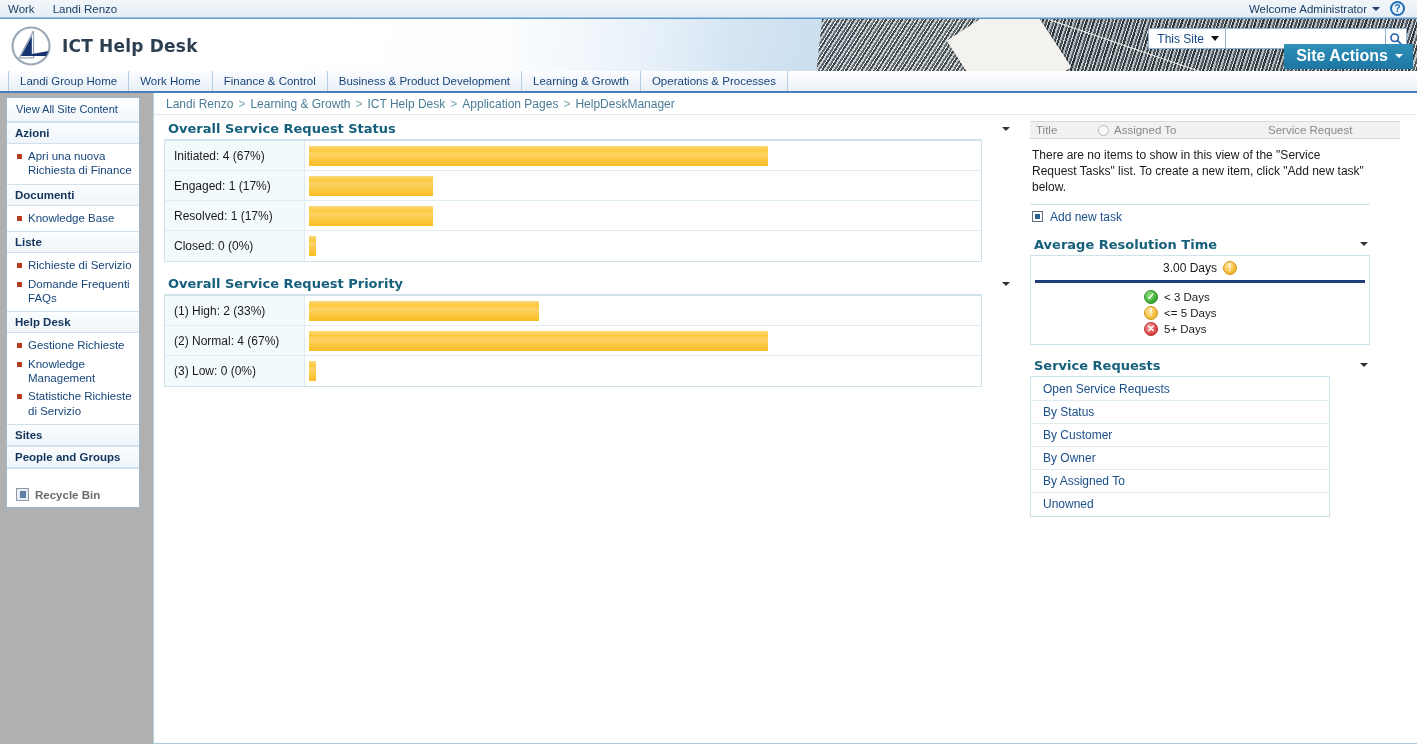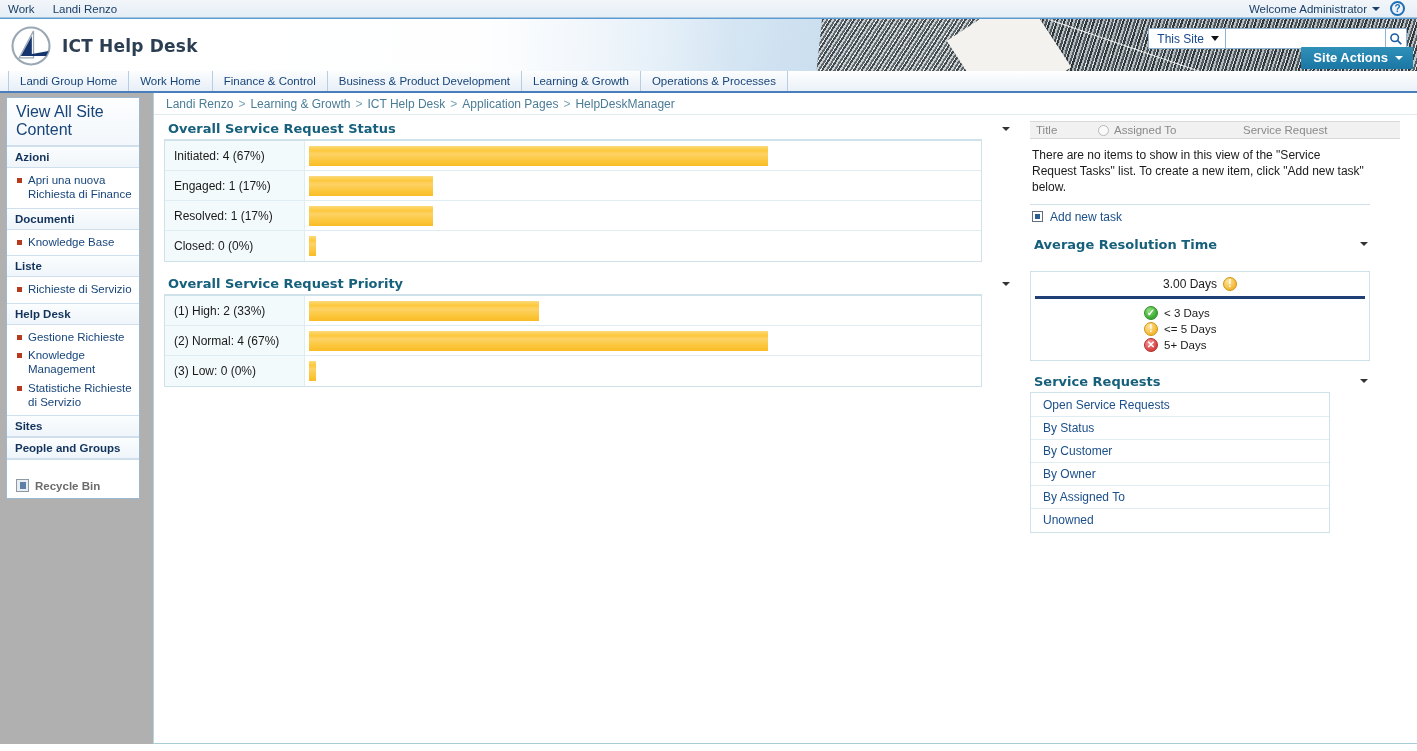--- a/index.html
+++ b/index.html
@@ -131,21 +131,21 @@
   }
   #search-go {
     width: 22px; height: 21px; background: #fff;
     border: 1px solid #8fb4d4;
     display: flex; align-items: center; justify-content: center;
     cursor: pointer;
   }
   #site-actions {
     position: absolute; right: 4px; bottom: 2px; z-index: 6;
     background: linear-gradient(to bottom, #2f90b8 0%, #1b77a5 100%);
-    color: #fff; font-weight: bold; font-size: 13px;
+    color: #fff; font-weight: bold; font-size: 16px;
     padding: 3px 10px 4px 12px;
     display: flex; align-items: center; gap: 7px;
     border-radius: 1px;
     cursor: pointer;
   }
   #site-actions .caret-down { border-top-color: #fff; }
 
   
   #tabs {
     height: 22px;
@@ -179,21 +179,21 @@
     padding: 4px 6px 0 6px;
   }
   #quicklaunch {
     background: #fff;
     border: 1px solid #9db9cf;
     width: 134px;
   }
   .ql-top {
     padding: 5px 9px 6px 9px;
     border-bottom: 1px solid #cfe0ec;
-    font-size: 16px; color: #17457a;
+    font-size: 11px; color: #17457a;
     background: linear-gradient(to bottom,#fdfeff,#f2f7fb);
     cursor: pointer;
   }
   .ql-head {
     padding: 4px 8px 4px 8px;
     font-size: 11.5px; font-weight: bold; color: #12335c;
     background: linear-gradient(to bottom,#fbfdfe,#eff5fa);
     border-top: 1px solid #cfe0ec;
     border-bottom: 1px solid #cfe0ec;
   }
@@ -295,21 +295,21 @@
   .tasks-head {
     background: #f1f1f1;
     border-top: 1px solid #d9d9d9;
     border-bottom: 1px solid #d9d9d9;
     display: flex; align-items: center;
     height: 18px;
     padding-left: 6px;
     font-size: 11.5px; color: #8a8a8a;
   }
   .th-title { width: 62px; }
-  .th-assigned { display: flex; align-items: center; gap: 5px; width: 145px;}
+  .th-assigned { display: flex; align-items: center; gap: 5px; width: 170px;}
   .circle-ico {
     width: 11px; height: 11px; border-radius: 50%;
     border: 1px solid #b8b8b8; background: #fafafa;
   }
   .tasks-empty {
     font-size: 12px; color: #1a1a1a; line-height: 1.35;
     padding: 8px 2px 8px 2px; width: 340px;
     border-bottom: 1px solid #cfe2e9;
   }
   .add-task {
@@ -317,21 +317,21 @@
     font-size: 12px; color: #1b4f8a;
     padding: 5px 0 0 2px; cursor: pointer;
   }
   .add-ico {
     width: 11px; height: 11px; border: 1px solid #5f6f80; background:#fff;
     display:flex; align-items:center; justify-content:center;
   }
   .add-ico i { width:5px; height:5px; background:#2b5f8f; display:block; }
 
   
-  .avg-box { width: 340px; border: 1px solid #cfe2e9; background: #fff; margin-top: 16px; }
+  .avg-box { width: 340px; border: 1px solid #cfe2e9; background: #fff; }
   .avg-value {
     display: flex; align-items: center; justify-content: center; gap: 6px;
     font-size: 12px; color: #1a1a1a;
     padding: 5px 0 5px 0;
   }
   .avg-rule { height: 3px; background: #1f3f77; margin: 0 4px; }
   .avg-legend { padding: 7px 0 8px 0; display:flex; flex-direction: column; gap: 2px; align-items: center;}
   .legend-row { display: flex; align-items: center; gap: 6px; width: 112px; font-size: 11.5px; color:#1a1a1a;}
   .ico-badge {
     width: 14px; height: 14px; border-radius: 50%;
@@ -437,20 +437,24 @@
           <span>Knowledge Base</span>
         </div>
       </div>
 
       <div class="ql-head">Liste</div>
       <div class="ql-items">
         <div class="ql-item">
           <span class="bullet"></span>
           <span>Richieste di Servizio</span>
         </div>
+        <div class="ql-item">
+          <span class="bullet"></span>
+          <span>Domande Frequenti FAQs</span>
+        </div>
       </div>
 
       <div class="ql-head">Help Desk</div>
       <div class="ql-items">
         <div class="ql-item">
           <span class="bullet"></span>
           <span>Gestione Richieste</span>
         </div>
         <div class="ql-item">
           <span class="bullet"></span>

